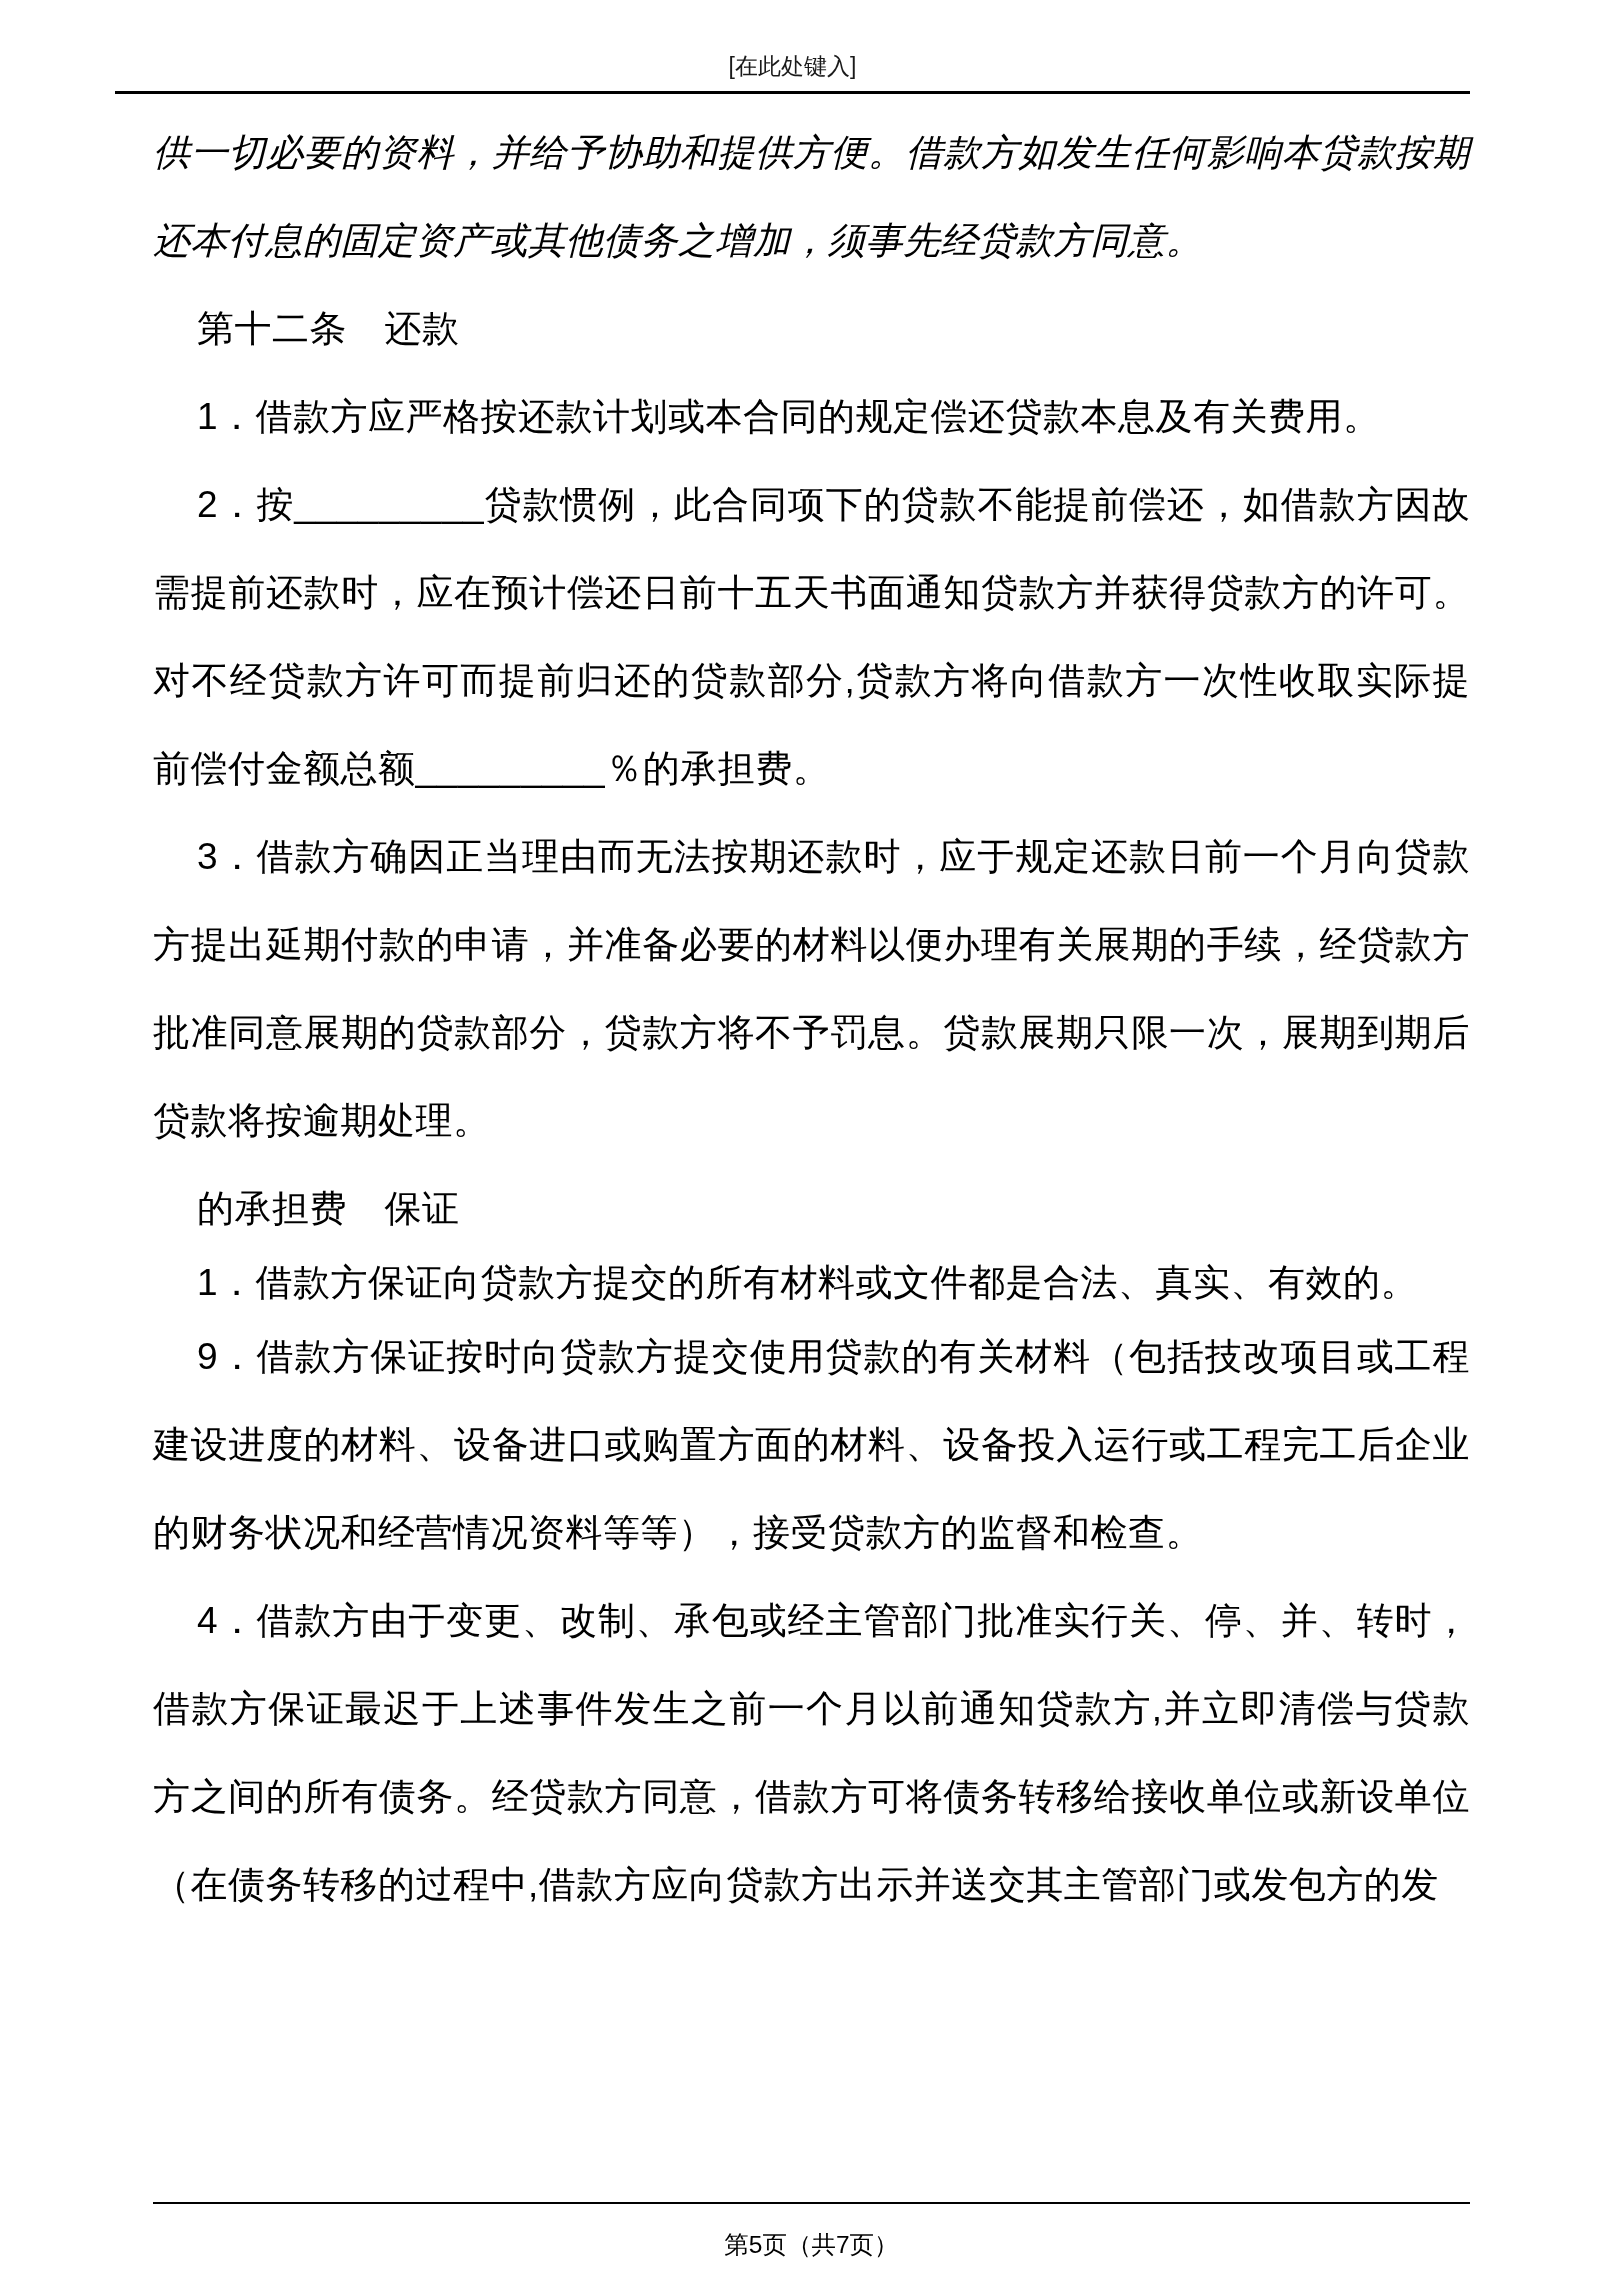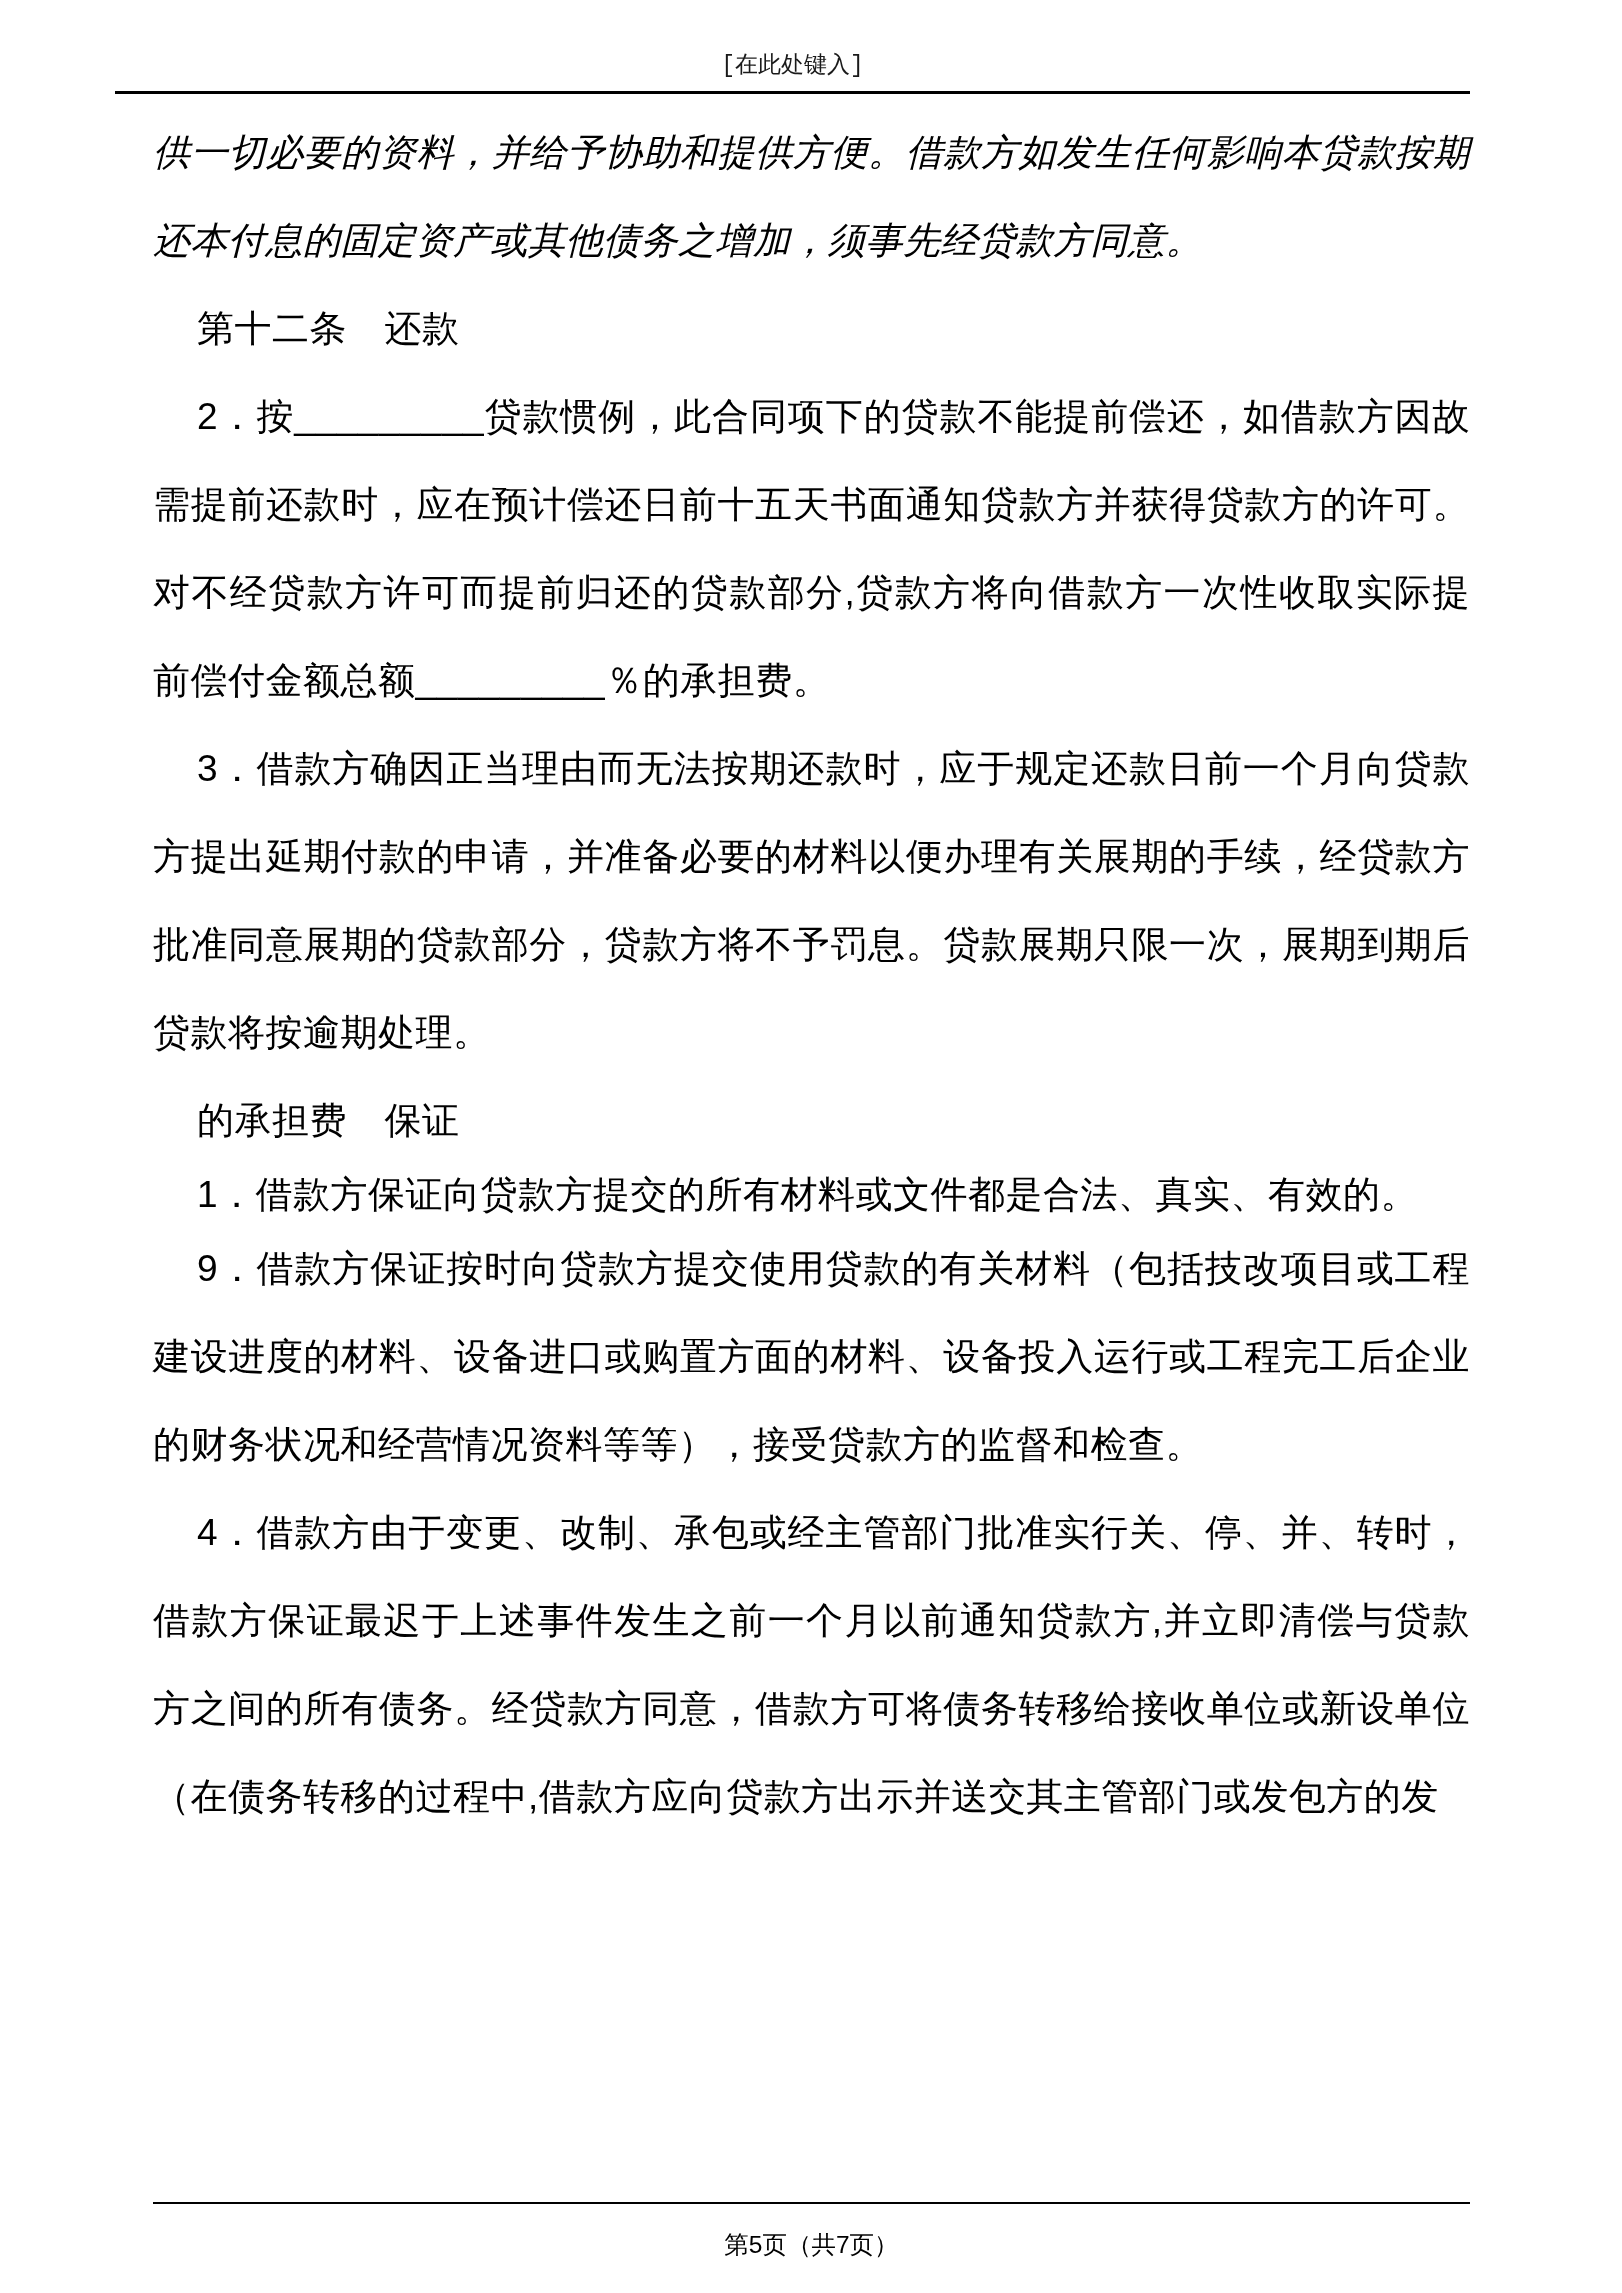--- a/index.html
+++ b/index.html
@@ -10,21 +10,20 @@
     height: 2294px;
     margin: 0 auto;
     background: #ffffff;
     color: #000;
     font-family: "Liberation Sans", "DejaVu Sans", sans-serif;
     overflow: hidden;
   }
   
   .doc-header {
     padding: 51px 153px 0 115px;
-    font-family: Liberation Mono, monospace;
   }
   .header-text {
     text-align: center;
     font-size: 23px;
     line-height: 31px;
     color: #1a1a1a;
     padding-bottom: 9px;
   }
   .header-rule {
     border-top: 3.6px solid #000;
@@ -68,20 +67,21 @@
 <div class="page">
 
   <div class="doc-header">
     <div class="header-text">[在此处键入]</div>
     <div class="header-rule"></div>
   </div>
 
   <div class="doc-body">
     <p class="para no-indent">供一切必要的资料，并给予协助和提供方便。借款方如发生任何影响本贷款按期还本付息的固定资产或其他债务之增加，须事先经贷款方同意。</p>
     <p class="para heading">第十二条　还款</p>
+    <p class="para">1．借款方应严格按还款计划或本合同的规定偿还贷款本息及有关费用。</p>
     <p class="para">2．按_________贷款惯例，此合同项下的贷款不能提前偿还，如借款方因故需提前还款时，应在预计偿还日前十五天书面通知贷款方并获得贷款方的许可。对不经贷款方许可而提前归还的贷款部分,贷款方将向借款方一次性收取实际提前偿付金额总额_________％的承担费。</p>
     <p class="para">3．借款方确因正当理由而无法按期还款时，应于规定还款日前一个月向贷款方提出延期付款的申请，并准备必要的材料以便办理有关展期的手续，经贷款方批准同意展期的贷款部分，贷款方将不予罚息。贷款展期只限一次，展期到期后贷款将按逾期处理。</p>
     <p class="para heading">的承担费　保证</p>
     <p class="para tight">1．借款方保证向贷款方提交的所有材料或文件都是合法、真实、有效的。</p>
     <p class="para">9．借款方保证按时向贷款方提交使用贷款的有关材料（包括技改项目或工程建设进度的材料、设备进口或购置方面的材料、设备投入运行或工程完工后企业的财务状况和经营情况资料等等），接受贷款方的监督和检查。</p>
     <p class="para">4．借款方由于变更、改制、承包或经主管部门批准实行关、停、并、转时，借款方保证最迟于上述事件发生之前一个月以前通知贷款方,并立即清偿与贷款方之间的所有债务。经贷款方同意，借款方可将债务转移给接收单位或新设单位（在债务转移的过程中,借款方应向贷款方出示并送交其主管部门或发包方的发</p>
   </div>
 
   <div class="doc-footer">
     <div class="footer-rule"></div>

